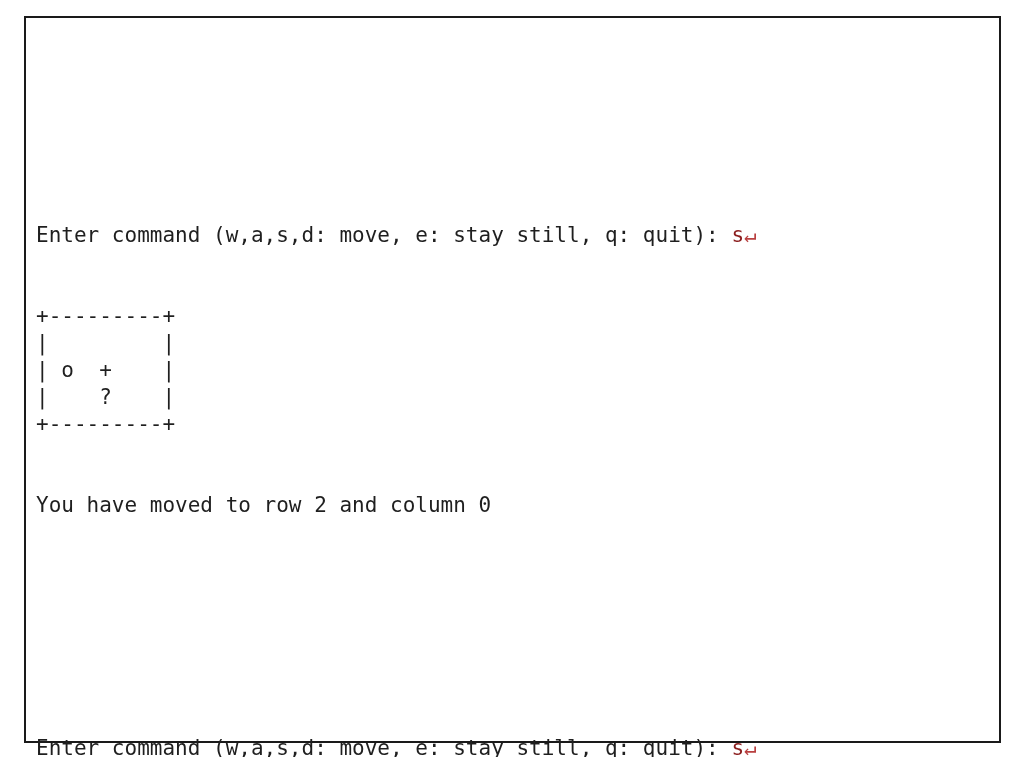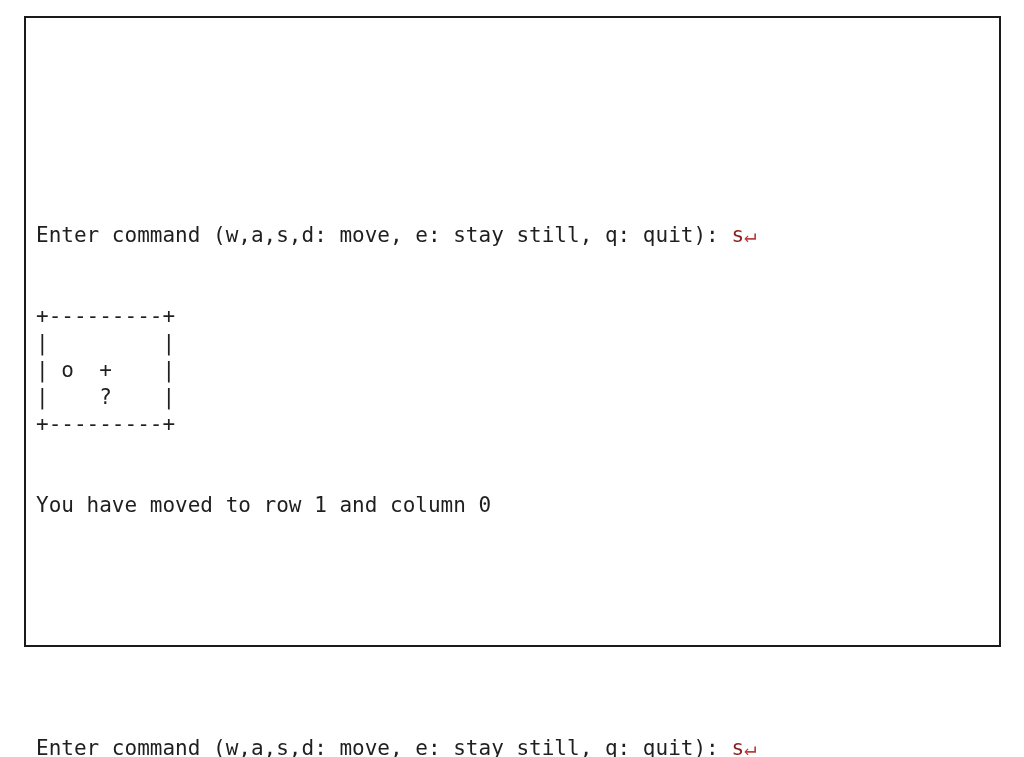--- a/index.html
+++ b/index.html
@@ -8,21 +8,21 @@
     background: #ffffff;
     width: 1024px;
     height: 757px;
     overflow: hidden;
   }
   .frame {
     position: absolute;
     left: 24px;
     top: 16px;
     width: 977px;
-    height: 631px;
+    height: 727px;
     border: 2px solid var(--border-color, #1a1a1a);
     box-sizing: border-box;
     background: #ffffff;
   }
   .console {
     padding: 69px 6px 0 10px;
     font-family: "DejaVu Sans Mono", "Liberation Mono", monospace;
     font-size: 21px;
     line-height: 27px;
     color: var(--text-color, #1f1f1f);
@@ -46,21 +46,21 @@
 <div class="frame">
   <div class="console">
 
     <div class="turn gap-after">
       <div class="line"><span>Enter command (w,a,s,d: move, e: stay still, q: quit): </span><span class="typed-input">s</span><span class="enter-symbol">↵</span></div>
       <div class="grid-map">+---------+
 |         |
 | o  +    |
 |    ?    |
 +---------+</div>
-      <div class="line">You have moved to row 1 and column 0</div>
+      <div class="line">You have moved to row 2 and column 0</div>
     </div>
 
     <div class="turn gap-after">
       <div class="line"><span>Enter command (w,a,s,d: move, e: stay still, q: quit): </span><span class="typed-input">s</span><span class="enter-symbol">↵</span></div>
       
       
     </div>
 
     
 

